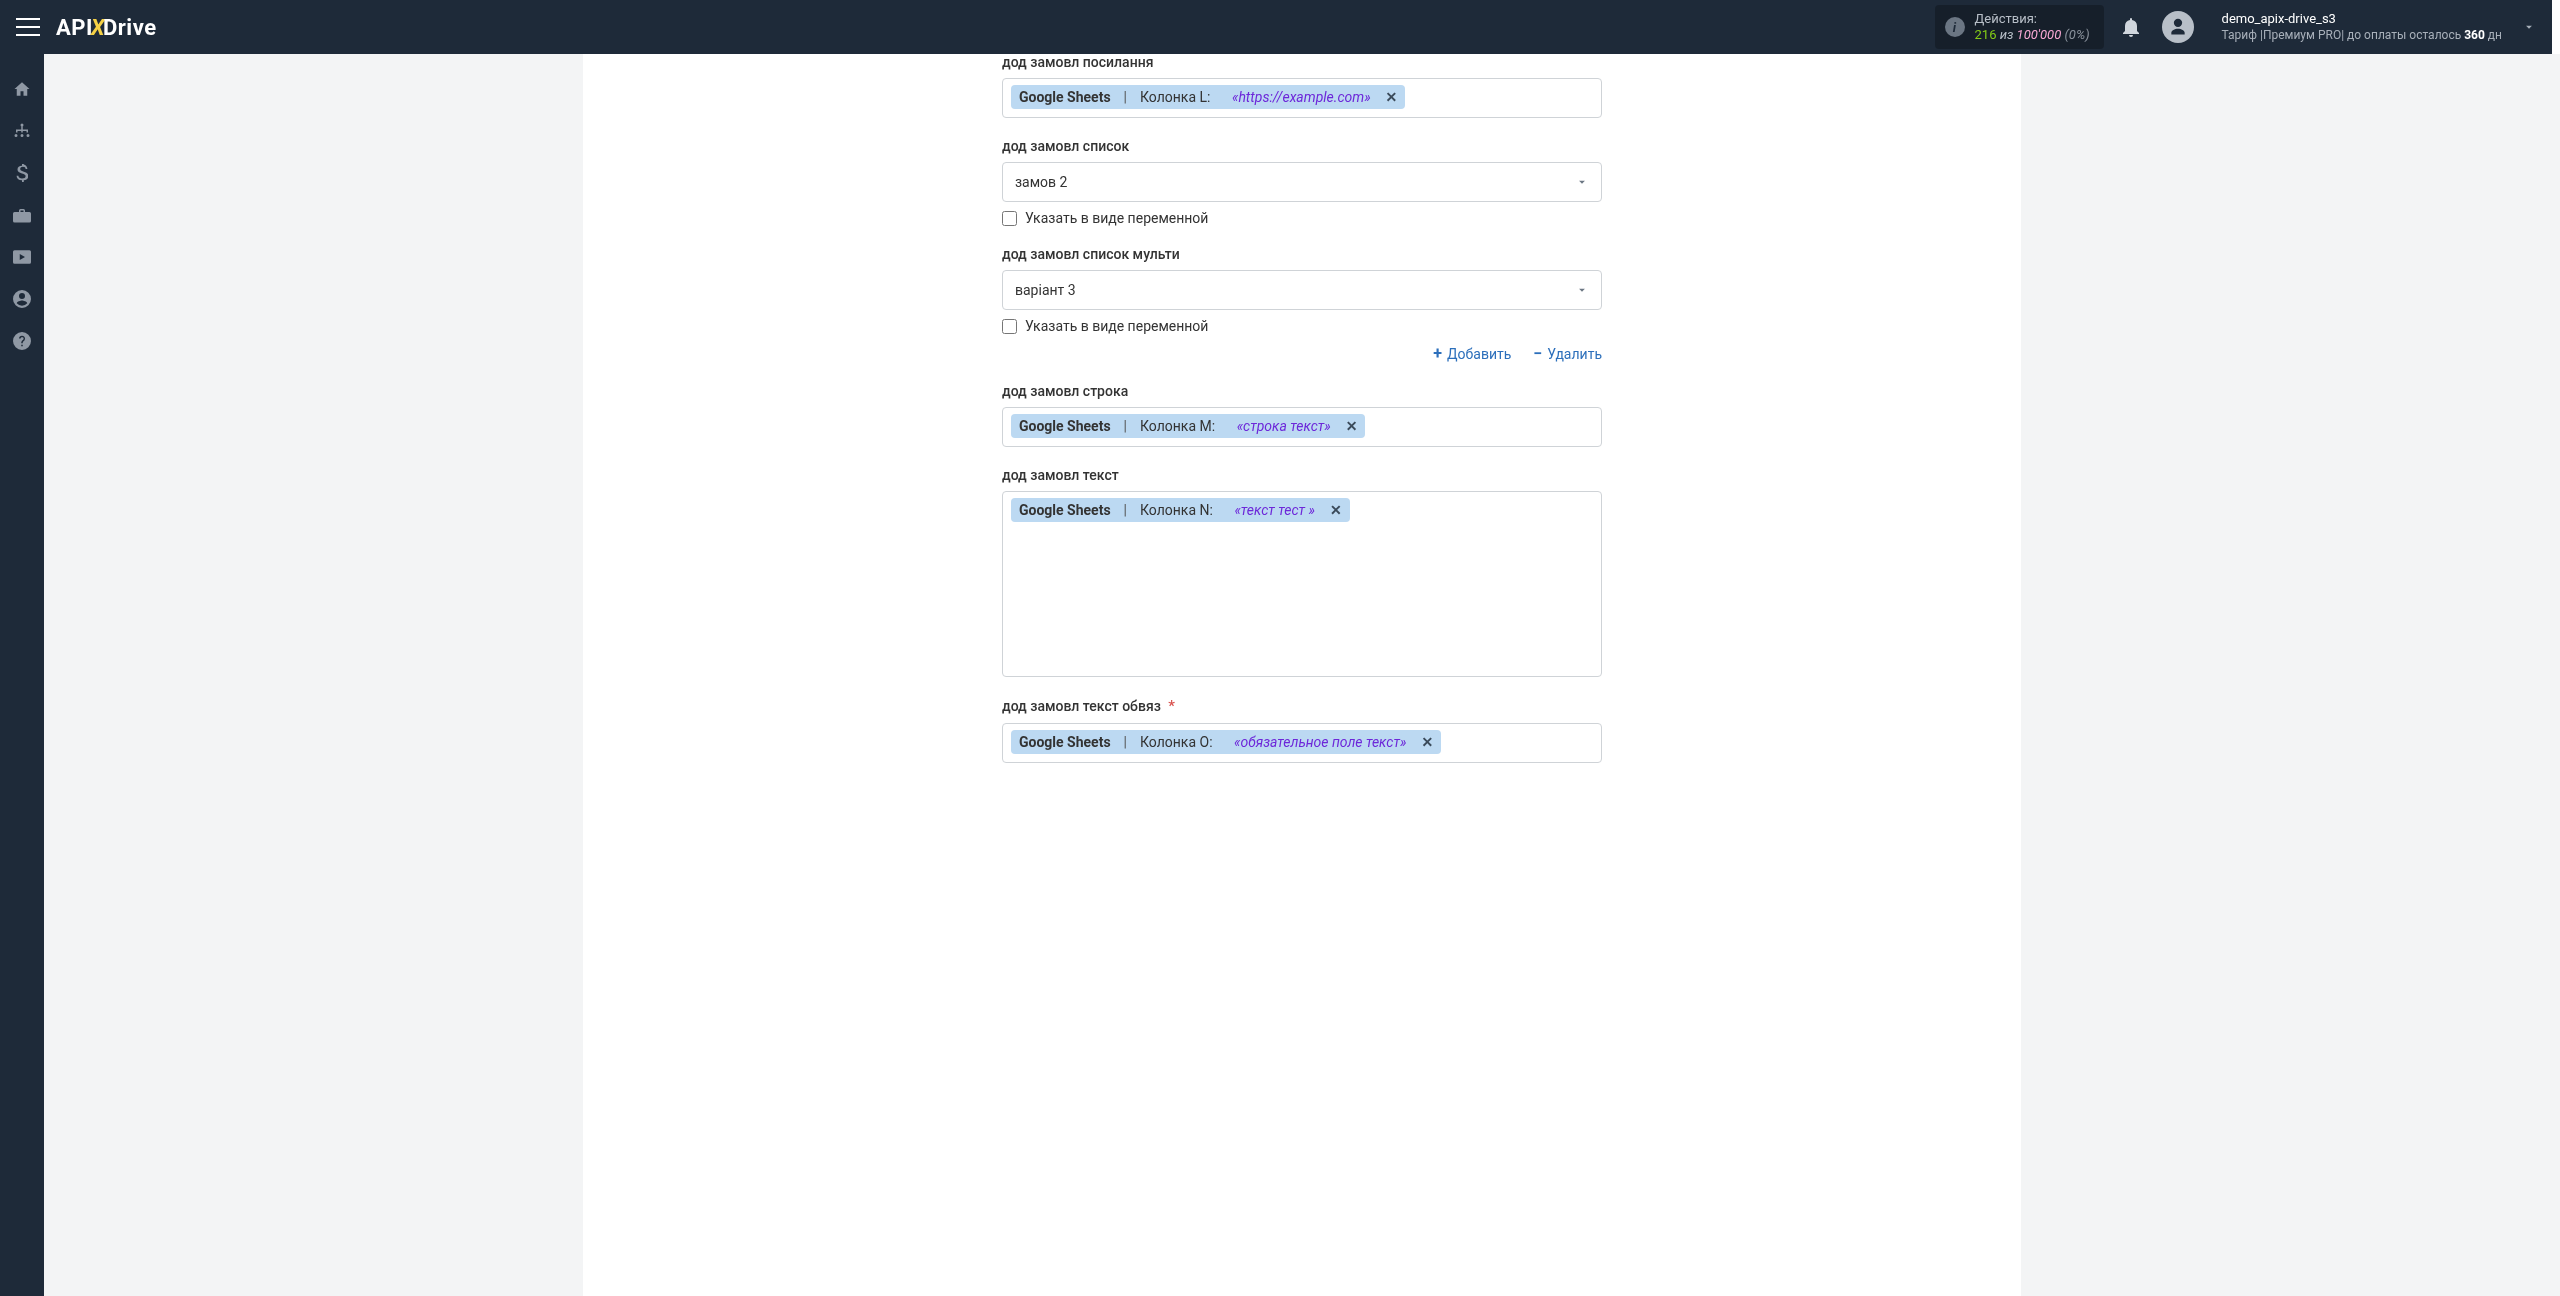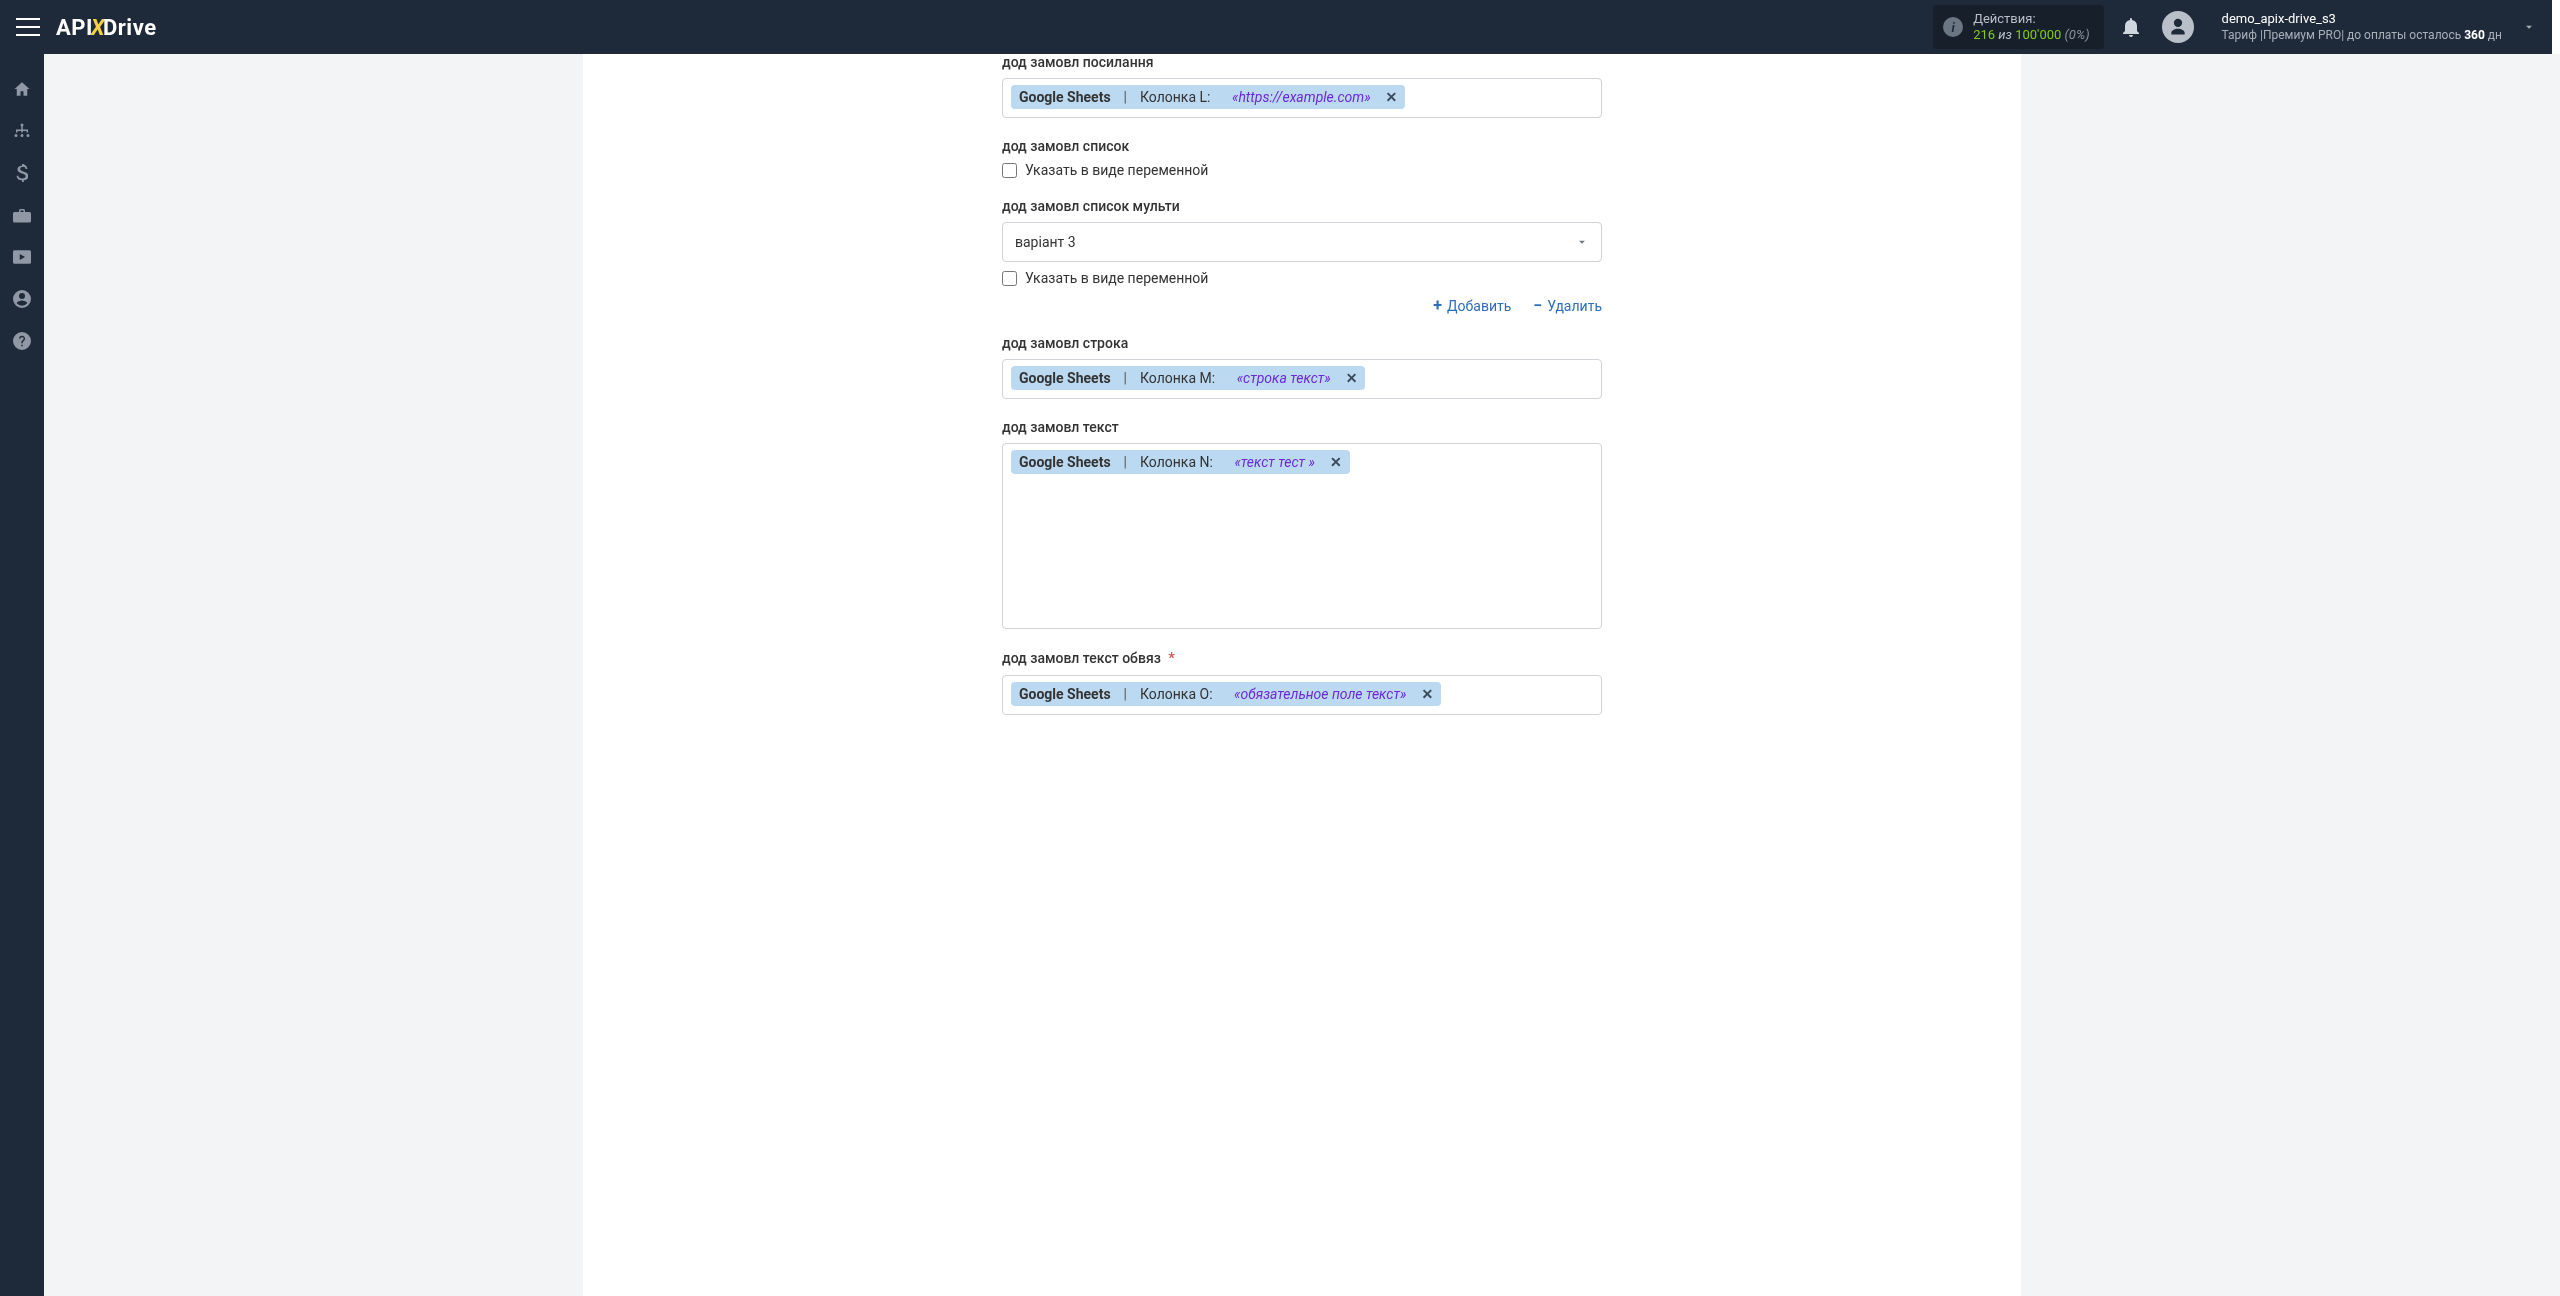--- a/index.html
+++ b/index.html
@@ -11,21 +11,21 @@
 .hamburger span { display: block; height: 2px; background: #fff; }
 .logo { display: flex; align-items: center; font-size: 22px; font-weight: 700; color: #fff; letter-spacing: 0.5px; }
 .logo .x { color: #f5d145; font-style: italic; margin: 0 -2px; }
 .header-spacer { flex: 1; }
 .actions-box { background: rgba(0,0,0,0.25); border-radius: 4px; padding: 6px 14px 6px 10px; display: flex; align-items: center; margin-right: 18px; }
 .actions-box .info-icon { width: 20px; height: 20px; background: #6b7683; border-radius: 50%; display: flex; align-items: center; justify-content: center; color: #1e2a39; font-weight: bold; font-size: 13px; margin-right: 10px; font-style: italic; }
 .actions-text { font-size: 13px; line-height: 1.2; }
 .actions-text .label { color: #b8bfc8; }
 .actions-text .count { color: #84cc16; }
 .actions-text .of { color: #b8bfc8; font-style: italic; }
-.actions-text .total { color: #84cc16; }
+.actions-text .total { color: #f9a8d4; font-style: italic; }
 .actions-text .pct { color: #8a929c; font-style: italic; }
 .bell-icon { color: #d0d6dd; margin-right: 22px; cursor: pointer; }
 .user-block { display: flex; align-items: center; cursor: pointer; }
 .avatar { width: 32px; height: 32px; background: #b8bfc8; border-radius: 50%; display: flex; align-items: center; justify-content: center; margin-right: 12px; }
 .avatar svg { fill: #1e2a39; }
 .user-info { color: #fff; font-size: 13px; line-height: 1.25; margin-left: 16px; }
 .user-info .tariff { color: #a8b0ba; font-size: 12px; }
 .user-info .tariff b { color: #fff; }
 .chev-down { color: #a8b0ba; margin-left: 20px; }
 
@@ -166,20 +166,28 @@
             <span class="col">Колонка L:</span>
             <span>&nbsp;</span>
             <span class="val">«https://example.com»</span>
             <span class="x">✕</span>
           </div>
         </div>
       </div>
 
       <div class="field-block">
         <div class="field-label">дод замовл список</div>
+        <div class="select">
+          <span>замов 2</span>
+          <span class="chev">
+            <svg width="14" height="14" viewBox="0 0 24 24">
+                <path fill="currentColor" d="M7 10l5 5 5-5z"></path>
+              </svg>
+          </span>
+        </div>
         <label class="check-row">
           <input type="checkbox" style="">
           <span>Указать в виде переменной</span>
         </label>
       </div>
 
       <div class="field-block">
         <div class="field-label">дод замовл список мульти</div>
         <div class="select">
           <span>варіант 3</span>

